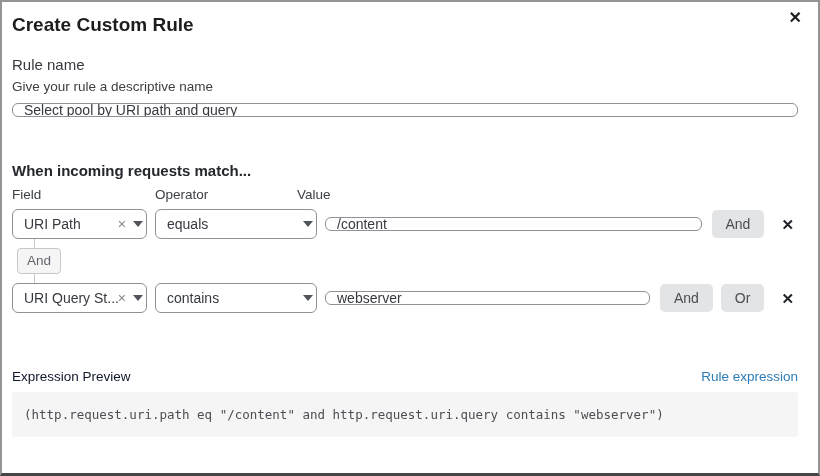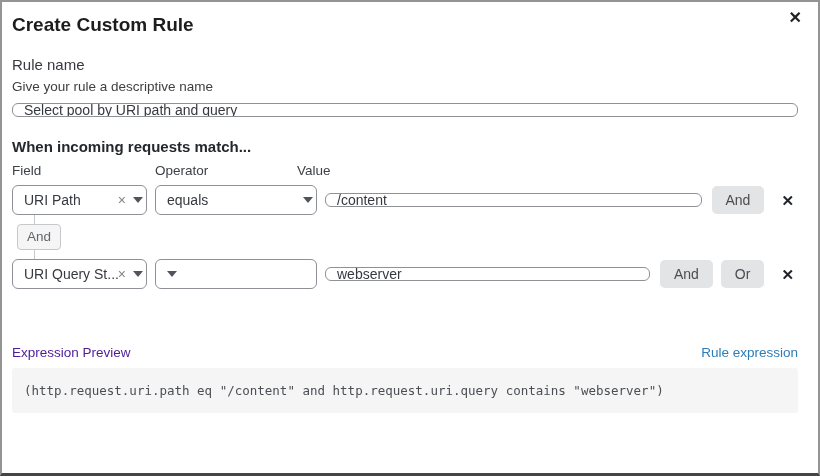--- a/index.html
+++ b/index.html
@@ -52,21 +52,21 @@
     border-radius: 6px;
     padding: 0 11px;
     font-family: "Liberation Sans", sans-serif;
     font-size: 14px;
     color: #36393f;
     background: #fff;
     outline: none;
   }
   .name-input { margin-top: 8px; }
   .match-heading {
-    margin-top: 20px;
+    margin-top: 44px;
     font-size: 15px;
     line-height: 20px;
     font-weight: bold;
     color: #24272c;
   }
   .col-labels {
     margin-top: 5px;
     display: flex;
     font-size: 13.5px;
     line-height: 18px;
@@ -152,21 +152,21 @@
     color: #63666b;
   }
   .expr-header {
     margin-top: 55px;
     display: flex;
     justify-content: space-between;
     align-items: baseline;
     font-size: 13.5px;
     line-height: 18px;
   }
-  .expr-label { color: #4c1d95; }
+  .expr-label { color: #0f172a; }
   .expr-edit-link { color: #2c7cb8; cursor: pointer; text-decoration: none; }
   .expr-code {
     margin-top: 6px;
     background: #f5f5f6;
     border-radius: 3px;
     padding: 14px 12px;
     font-family: "DejaVu Sans Mono", "Liberation Mono", monospace;
     font-size: 12.5px;
     line-height: 17px;
     color: #4b4e53;
@@ -215,20 +215,21 @@
   </div>
   <div class="connector-line"></div>
 
   <div class="cond-row">
     <div class="select-box">
       <span class="sel-label">URI Query St...</span>
       <span class="clear-x">×</span>
       <span class="caret"></span>
     </div>
     <div class="select-box operator-box">
+      <span class="sel-label">contains</span>
       <span class="caret"></span>
     </div>
     <input type="text" class="text-input value-input" value="webserver" style="">
     <button class="conj-btn">And</button>
     <button class="conj-btn">Or</button>
     <span class="remove-x">✕</span>
   </div>
 
   <div class="expr-header">
     <span class="expr-label">Expression Preview</span>

